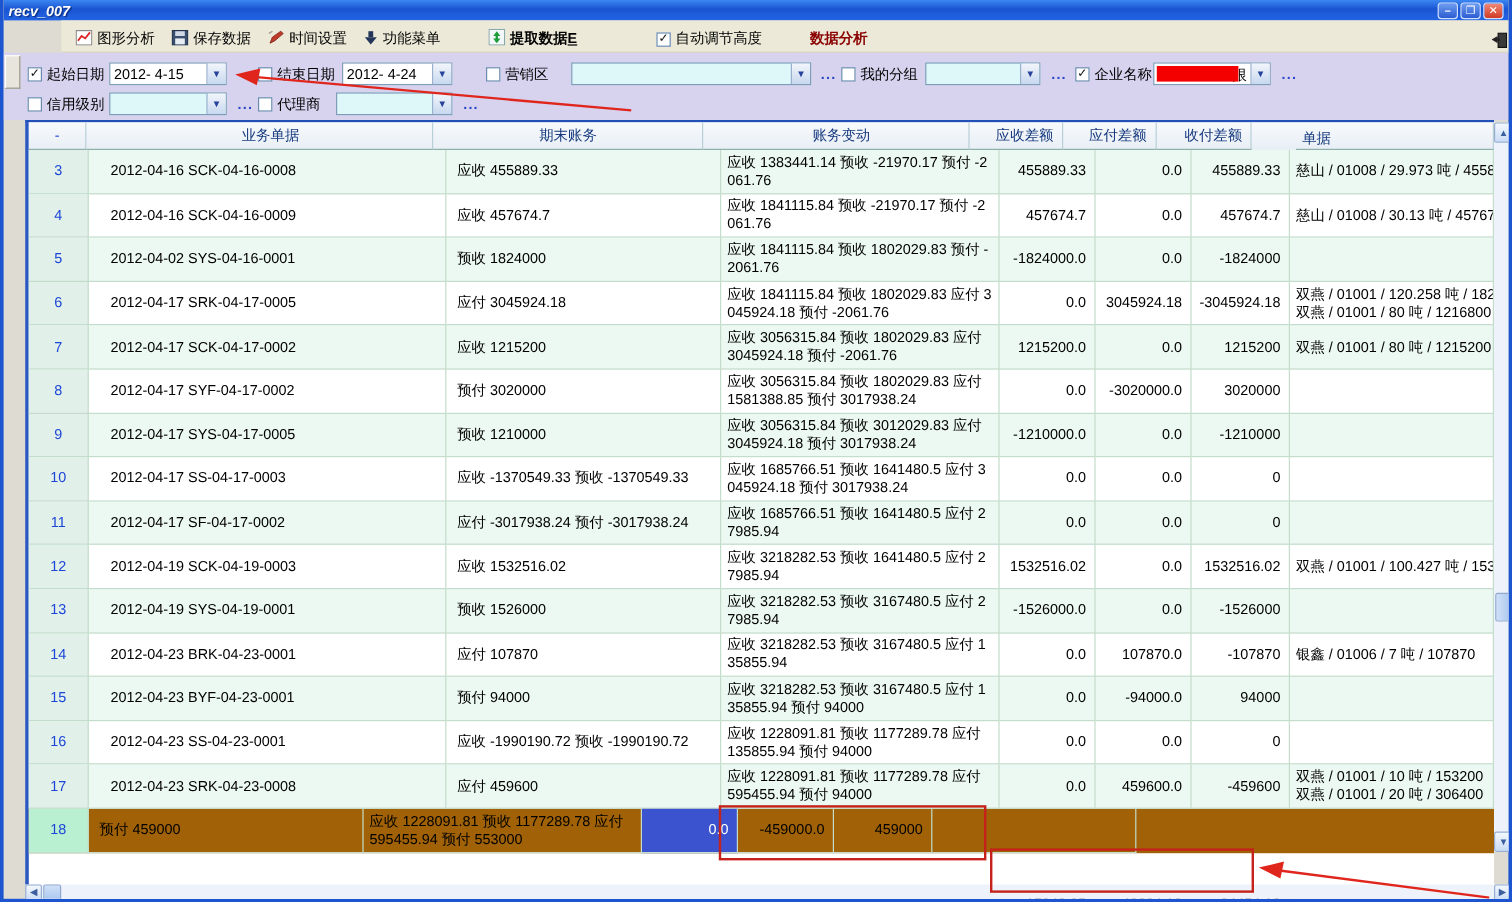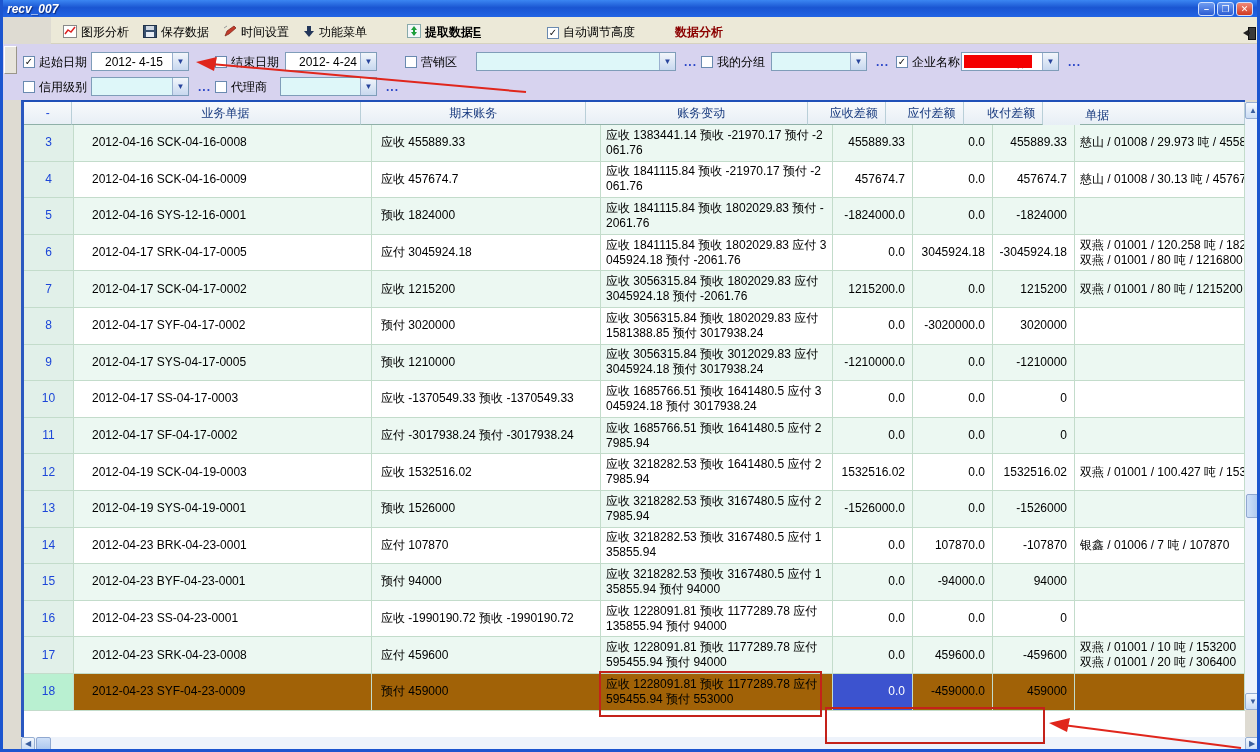--- a/index.html
+++ b/index.html
@@ -31,21 +31,21 @@
         text-align:center; line-height:10px; font-size:10px; color:#111; }
   .spacer { width:20px; }
   .tool-right { margin-left:auto; display:flex; align-items:center; gap:4px; padding-right:4px; }
 
   
   .filterbar { position:absolute; left:0; top:44px; width:100%; height:56px; background:#d7d3ef; }
   .grip { position:absolute; left:1px; top:2px; width:13px; height:28px; background:#e8e5dc;
           border:1px solid #fff; border-right-color:#9a968a; border-bottom-color:#9a968a; }
   .f-item { position:absolute; display:flex; align-items:center; gap:4px; height:20px; }
   .combo { position:absolute; height:19px; border:1px solid #7f9db9; background:#fff; display:flex; }
-  .combo .val { flex:1; padding:2px 13px; overflow:hidden; white-space:nowrap; }
+  .combo .val { flex:1; padding:2px 3px; overflow:hidden; white-space:nowrap; }
   .combo .btn { width:16px; background:linear-gradient(180deg,#f2f6fb,#c8d8ef); border-left:1px solid #9ab0cf;
                 font-size:8px; color:#27439c; text-align:center; line-height:17px; }
   .combo.cyan { background:#def7f9; }
   .dots { position:absolute; color:#2a46c8; font-weight:bold; letter-spacing:1px; }
   .redact { position:absolute; left:2px; top:2px; width:68px; height:13px; background:#f40000; }
 
   
   .table-wrap { position:absolute; left:18px; top:100px; width:1224px;
     border-top:2px solid #2050b8; border-left:3px solid #2a58c0; background:#fff; }
   .tr, .thead { display:flex; width:1221px; }
@@ -275,21 +275,21 @@
         <div class="td c-bal">应收 1841115.84  预收 -21970.17  预付 -2061.76</div>
         <div class="td c-recv">457674.7</div>
         <div class="td c-pay">0.0</div>
         <div class="td c-net">457674.7</div>
         <div class="td c-bill">
           <div>慈山 / 01008 / 30.13 吨 / 45767</div>
         </div>
       </div>
       <div class="tr alt">
         <div class="td c-num">5</div>
-        <div class="td c-doc">2012-04-16 SYS-12-16-0001</div>
+        <div class="td c-doc">2012-04-02 SYS-04-16-0001</div>
         <div class="td c-chg">预收 1824000</div>
         <div class="td c-bal">应收 1841115.84  预收 1802029.83  预付 -2061.76</div>
         <div class="td c-recv">-1824000.0</div>
         <div class="td c-pay">0.0</div>
         <div class="td c-net">-1824000</div>
         <div class="td c-bill"></div>
       </div>
       <div class="tr">
         <div class="td c-num">6</div>
         <div class="td c-doc">2012-04-17 SRK-04-17-0005</div>
@@ -417,21 +417,20 @@
         <div class="td c-recv">0.0</div>
         <div class="td c-pay">459600.0</div>
         <div class="td c-net">-459600</div>
         <div class="td c-bill">
           <div>双燕 / 01001 / 10 吨 / 153200</div>
           <div>双燕 / 01001 / 20 吨 / 306400</div>
         </div>
       </div>
       <div class="tr sel">
         <div class="td c-num">18</div>
-        <div class="td c-doc">2012-04-23 SYF-04-23-0009</div>
         <div class="td c-chg">预付 459000</div>
         <div class="td c-bal">应收 1228091.81  预收 1177289.78  应付 595455.94  预付 553000</div>
         <div class="td c-recv cellsel">0.0</div>
         <div class="td c-pay">-459000.0</div>
         <div class="td c-net">459000</div>
         <div class="td c-bill"></div>
       </div>
       <div class="tr sumrow">
         <div class="td c-num"></div>
         <div class="td c-doc"></div>

